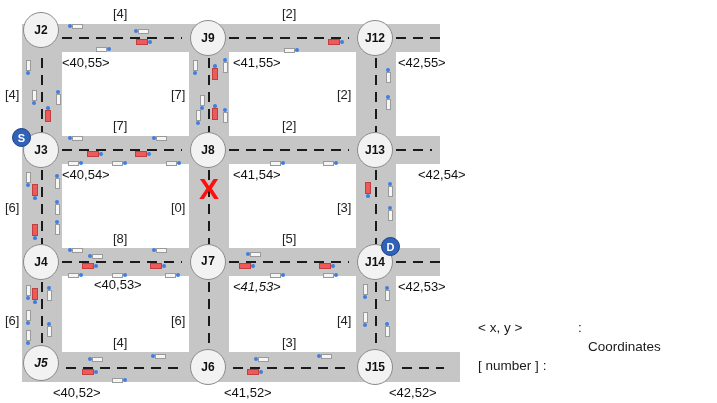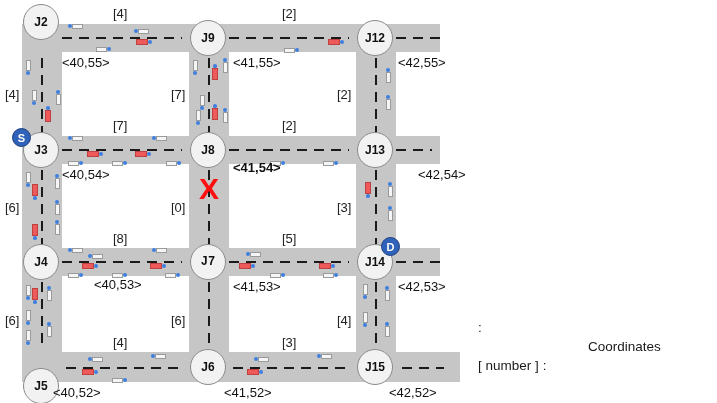--- a/index.html
+++ b/index.html
@@ -349,44 +349,44 @@
     <span class="light"></span>
     <span class="body-w"></span>
   </div>
 <div class="veh veh-h big" style="left:247px; top:370px;">
     <span class="body-r"></span>
     <span class="light"></span>
   </div>
 
 <div class="blocked" style="left:199px; top:174px;">X</div>
 
-<div class="junction" style="left:23px;  top:4px;">J2</div>
+<div class="junction" style="left:23px;  top:12px;">J2</div>
 <div class="junction" style="left:190px; top:20px;">J9</div>
 <div class="junction" style="left:357px; top:20px;">J12</div>
 <div class="junction" style="left:23px;  top:132px;">J3</div>
 <div class="junction" style="left:190px; top:132px;">J8</div>
 <div class="junction" style="left:357px; top:132px;">J13</div>
 <div class="junction" style="left:23px;  top:244px;">J4</div>
 <div class="junction" style="left:190px; top:244px;font-family:Liberation Mono, monospace;">J7</div>
 <div class="junction" style="left:357px; top:244px;">J14</div>
-<div class="junction" style="left:23px;  top:368px;">J5</div>
+<div class="junction" style="left:23px;  top:345px;font-style:italic;">J5</div>
 <div class="junction" style="left:190px; top:349px;">J6</div>
 <div class="junction" style="left:357px; top:349px;">J15</div>
 
 <div class="badge" style="left:12px; top:128px;">S</div>
 <div class="badge" style="left:381px; top:237px;">D</div>
 
 <div class="coord" style="left:62px;  top:55px;">&lt;40,55&gt;</div>
 <div class="coord" style="left:233px; top:55px;">&lt;41,55&gt;</div>
 <div class="coord" style="left:398px; top:55px;">&lt;42,55&gt;</div>
 <div class="coord" style="left:62px;  top:167px;">&lt;40,54&gt;</div>
-<div class="coord" style="left:233px; top:160px;font-weight:bold;">&lt;41,54&gt;</div>
+<div class="coord" style="left:233px; top:167px;">&lt;41,54&gt;</div>
 <div class="coord" style="left:398px; top:167px;margin-left:20px;">&lt;42,54&gt;</div>
 <div class="coord" style="left:62px;  top:277px;margin-left:32px;">&lt;40,53&gt;</div>
-<div class="coord" style="left:233px; top:279px;">&lt;41,53&gt;</div>
+<div class="coord" style="left:233px; top:279px;font-style:italic;">&lt;41,53&gt;</div>
 <div class="coord" style="left:398px; top:279px;">&lt;42,53&gt;</div>
 <div class="coord" style="left:53px;  top:385px;">&lt;40,52&gt;</div>
 <div class="coord" style="left:224px; top:385px;">&lt;41,52&gt;</div>
 <div class="coord" style="left:389px; top:385px;">&lt;42,52&gt;</div>
 
 <div class="count" style="left:113px; top:6px;">[4]</div>
 <div class="count" style="left:282px; top:6px;">[2]</div>
 <div class="count" style="left:5px;   top:87px;">[4]</div>
 <div class="count" style="left:171px; top:87px;">[7]</div>
 <div class="count" style="left:337px; top:87px;">[2]</div>
@@ -398,20 +398,21 @@
 <div class="count" style="left:113px; top:231px;">[8]</div>
 <div class="count" style="left:282px; top:231px;">[5]</div>
 <div class="count" style="left:5px;   top:313px;">[6]</div>
 <div class="count" style="left:171px; top:313px;">[6]</div>
 <div class="count" style="left:337px; top:313px;">[4]</div>
 <div class="count" style="left:113px; top:335px;">[4]</div>
 <div class="count" style="left:282px; top:335px;">[3]</div>
 
 <div class="legend">
   <div class="legend-row">
+    <span class="legend-key">&lt; x, y &gt;</span>
     <span class="legend-sep">:</span>
   </div>
   <div class="legend-row">
     <span class="legend-key"></span>
     <span class="legend-sep"></span>
     <span>Coordinates</span>
   </div>
   <div class="legend-row">
     <span style="margin-right:4px;">[ number ]</span>
     <span style="margin-right:4px;">:</span>

